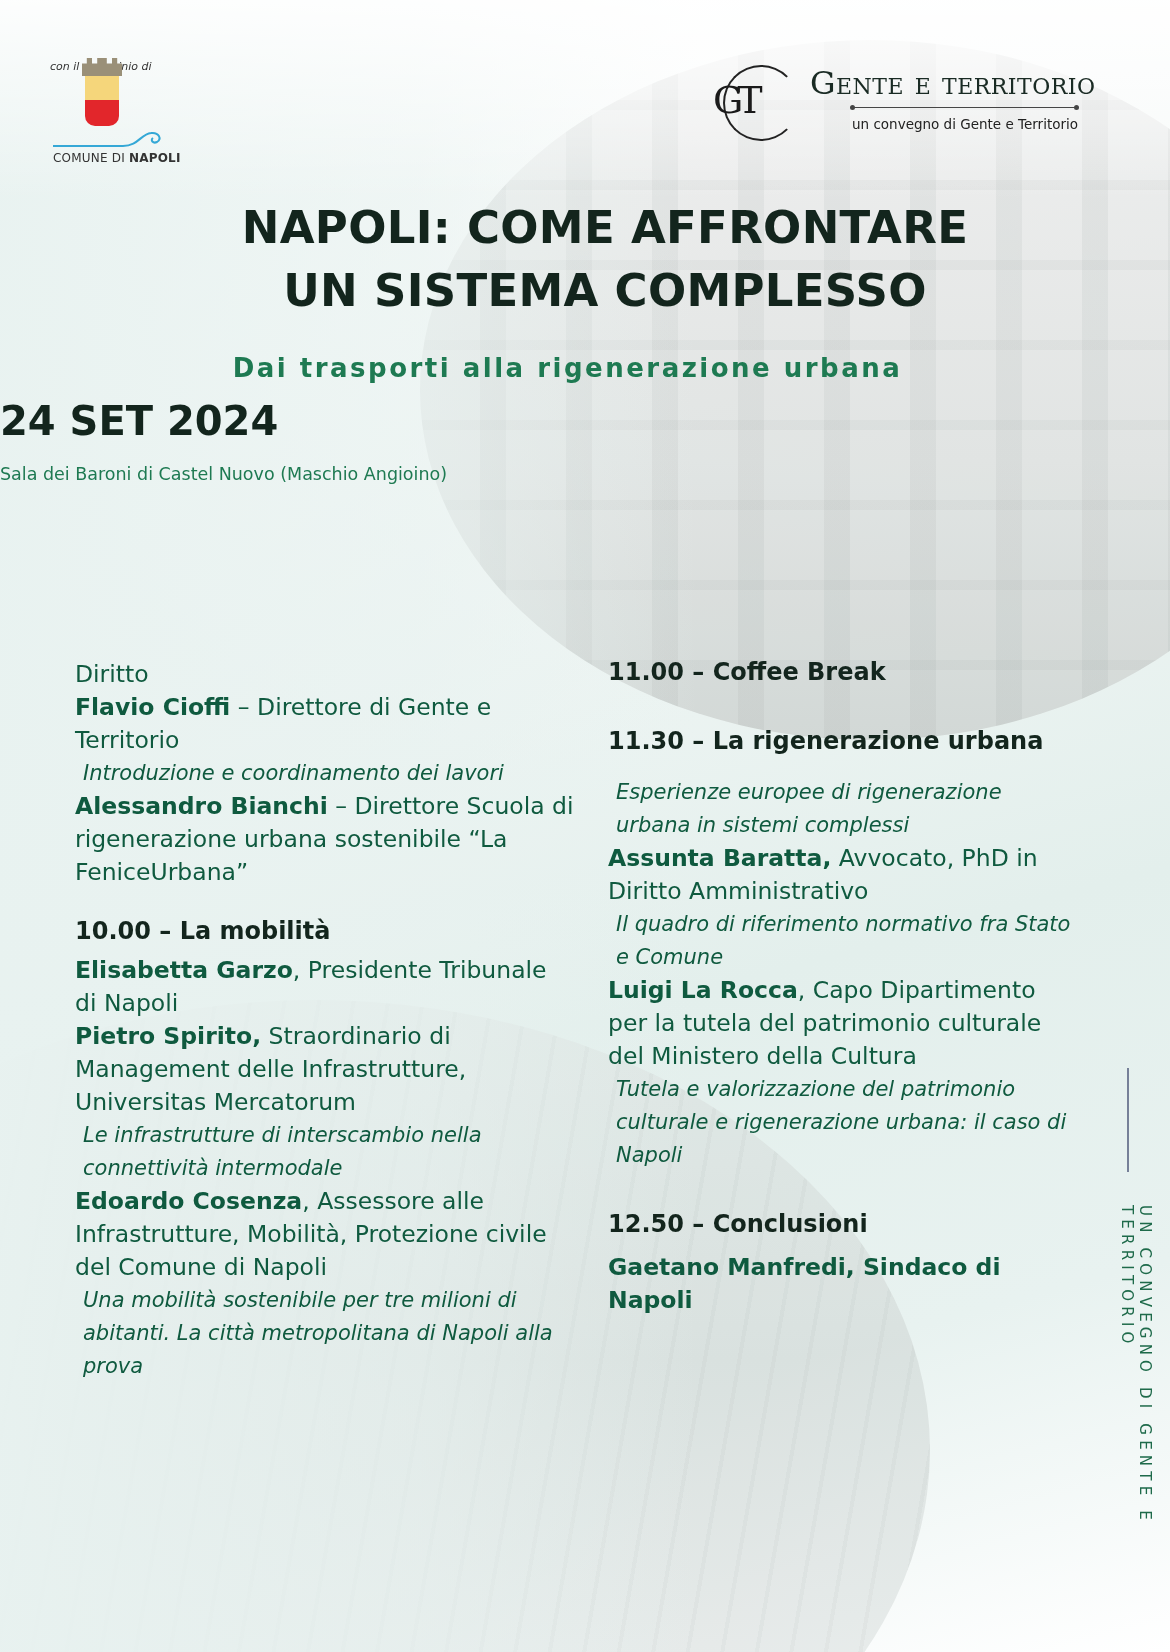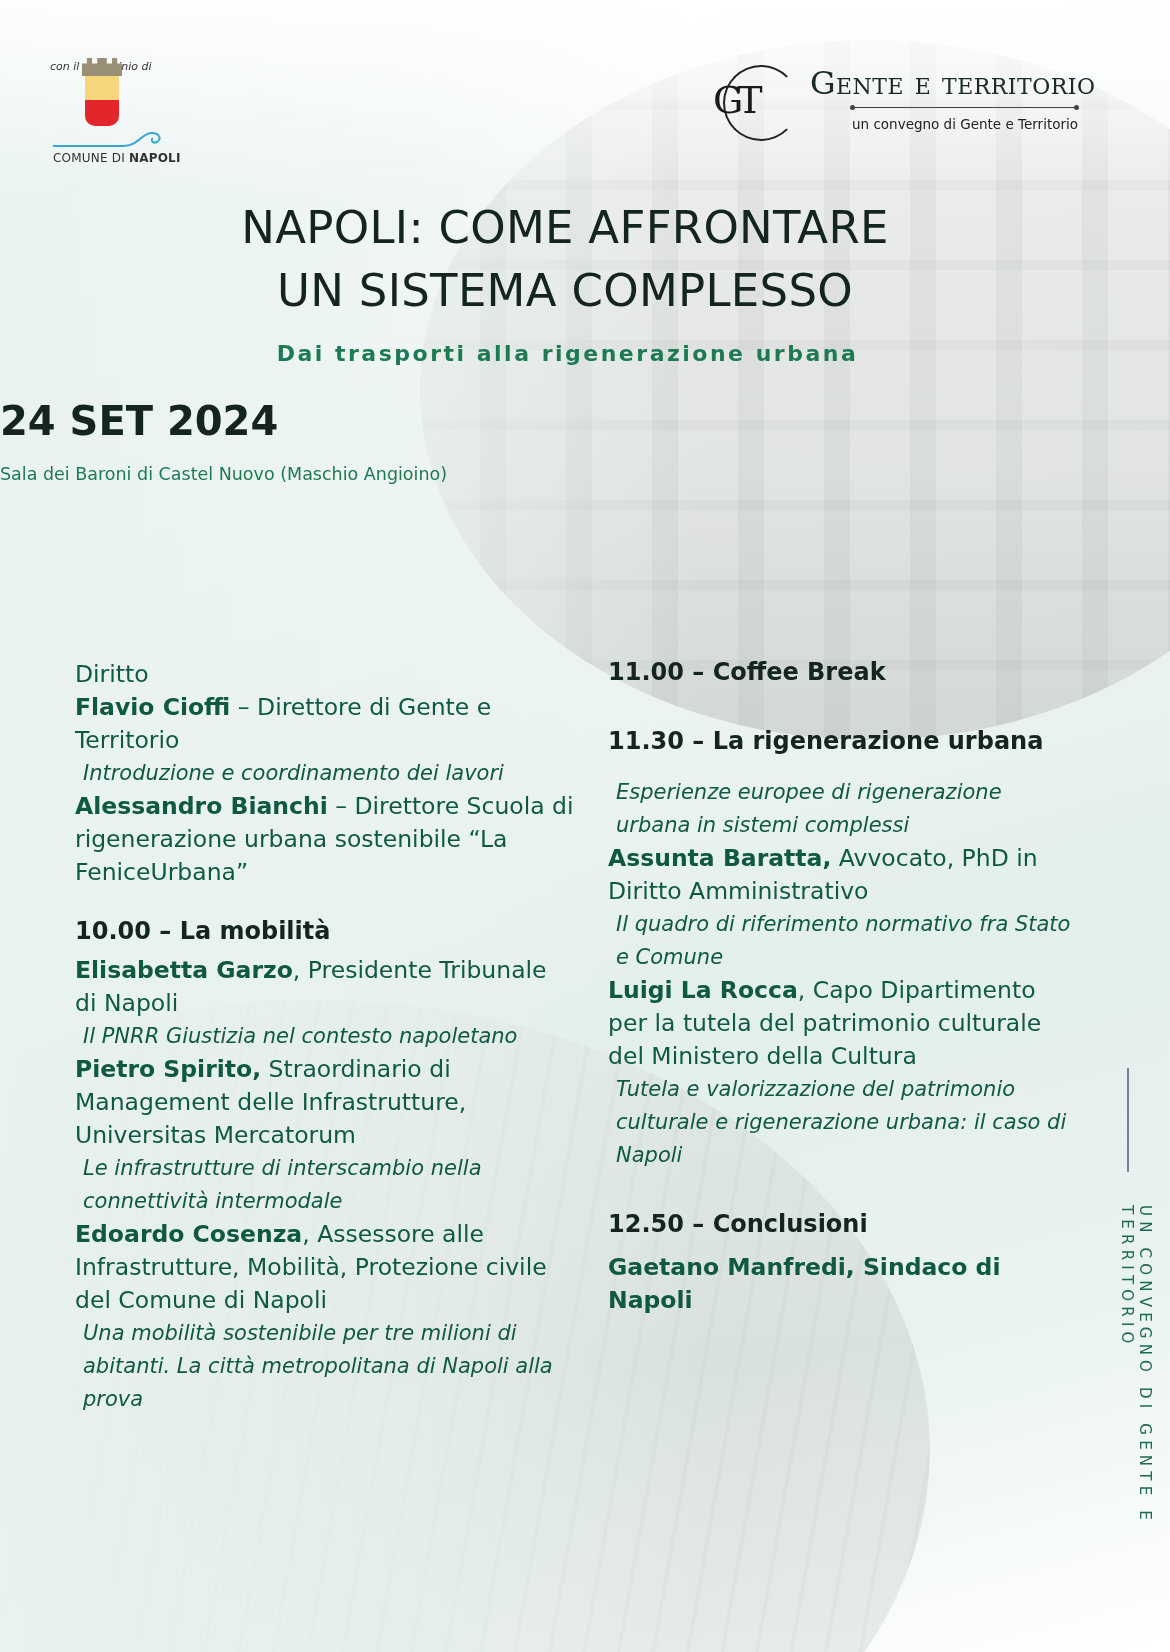--- a/index.html
+++ b/index.html
@@ -52,22 +52,22 @@
   .gt-circle { left:723px; top:65px; width:72px; height:72px; border:2px solid #222; border-radius:50%;
      border-right-color:transparent; border-bottom-color:#222; }
   .gt-letters { left:713px; top:78px; font-family:"DejaVu Serif", serif; font-size:38px; color:#1a1a1a; letter-spacing:-6px; }
   .gt-name { left:810px; top:64px; font-family:"DejaVu Serif", serif; font-size:32px; color:#1a2b24; letter-spacing:0.5px; }
   .gt-rule { left:852px; top:107px; width:225px; height:1px; background:#444; }
   .gt-rule:before, .gt-rule:after { content:""; position:absolute; top:-2px; width:5px; height:5px; background:#444; border-radius:50%; }
   .gt-rule:before { left:-2px; } .gt-rule:after { right:-2px; }
   .gt-tagline { left:852px; top:116px; font-size:13.5px; color:#222; }
 
   
-  .title { left:0; width:1130px; top:196px; text-align:center; font-weight:normal; font-size:45px; line-height:63px; color:#13251d; letter-spacing:0.3px; }
-  .subtitle { left:0; width:1135px; top:341px; text-align:center; font-weight:bold; font-size:22px; color:#1e7a52; letter-spacing:2.5px; }
+  .title { left:0; width:1130px; top:196px; text-align:center; font-weight:bold; font-size:45px; line-height:63px; color:#13251d; letter-spacing:0.3px;padding-left:40px; }
+  .subtitle { left:0; width:1135px; top:353px; text-align:center; font-weight:bold; font-size:26px; color:#1e7a52; letter-spacing:2.5px; }
   .date { left:0; width:1130px; top:398px; text-align:left; font-weight:bold; font-size:40px; color:#13251d; }
   .venue { left:0; width:1130px; top:464px; text-align:left; font-size:17.5px; color:#1e7a52; }
 
   
   .col { font-size:23.5px; line-height:33px; color:#0f5a3f; }
   .col-left { left:75px; top:658px; width:500px; }
   .col-right { left:608px; top:656px; width:470px; }
   .slot-head { font-weight:bold; color:#13251d; font-size:24px; margin:0 0 16px 0; }
   .slot { margin-bottom:22px; }
   .label-plain { }
@@ -117,21 +117,20 @@
 <div class="layer col col-left">
   <div class="slot">
     <div class="label-plain">Diritto</div>
     <div class="speaker"><b>Flavio Cioffi</b><span> – </span><span>Direttore di Gente e Territorio</span></div>
     <div class="talk">Introduzione e coordinamento dei lavori</div>
     <div class="speaker"><b>Alessandro Bianchi</b><span> – </span><span>Direttore Scuola di rigenerazione urbana sostenibile “La FeniceUrbana”</span></div>
   </div>
   <div class="slot" style="margin-top:26px;">
     <div class="slot-head" style="margin-bottom:6px;">10.00 – La mobilità</div>
     <div class="speaker"><b>Elisabetta Garzo</b><span>, </span><span>Presidente Tribunale di Napoli</span></div>
-    <div class="talk">Il PNRR Giustizia nel contesto napoletano</div>
     <div class="speaker"><b>Pietro Spirito,</b><span> </span><span>Straordinario di Management delle Infrastrutture, Universitas Mercatorum</span></div>
     <div class="talk">Le infrastrutture di interscambio nella connettività intermodale</div>
     <div class="speaker"><b>Edoardo Cosenza</b><span>, </span><span>Assessore alle Infrastrutture, Mobilità, Protezione civile del Comune di Napoli</span></div>
     <div class="talk">Una mobilità sostenibile per tre milioni di abitanti. La città metropolitana di Napoli alla prova</div>
   </div>
 </div>
 
 <div class="layer col col-right">
   <div class="slot" style="margin-bottom:36px;">
     <div class="slot-head" style="margin:0;">11.00 – Coffee Break</div>

